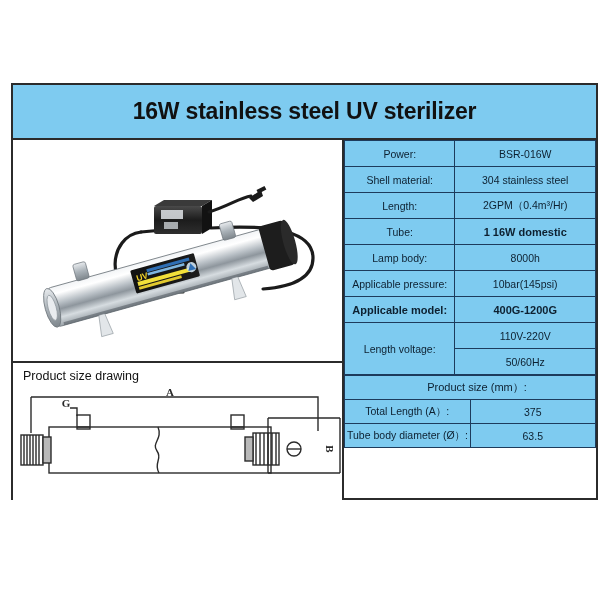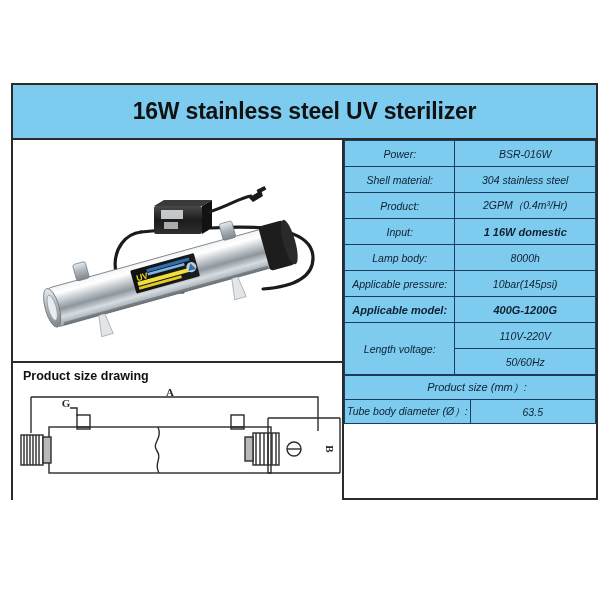--- a/index.html
+++ b/index.html
@@ -67,42 +67,41 @@
     position: absolute;
     left: 0; top: 223px;
     width: 100%; bottom: 0;
     background: #ffffff;
     overflow: hidden;
   }
   #drawing-caption {
     position: absolute;
     left: 10px; top: 6px;
     font-size: 12.5px;
-    font-weight: bold;
+    font-weight: normal;
     color: #111;
   }
   
   table.spec {
     border-collapse: collapse;
     width: 100%;
     table-layout: fixed;
   }
   table.spec td {
     background: #7ecbf0;
     border: 1.5px solid #1d3b5c;
     color: #0d2030;
     font-size: 10.5px;
     text-align: center;
     vertical-align: middle;
     padding: 0 2px;
     height: 26px;
     box-sizing: border-box;
     white-space: nowrap;
     overflow: hidden;
-    font-style: italic;
   }
   table.spec td.label { width: 44%; }
   table.spec td.bold { font-weight: bold; font-size: 11px; }
   #size-table td { height: 24px; }
   #size-table td.header { font-size: 11px; padding-left: 16px; }
 </style>
 </head>
 <body>
 
 <div id="card">
@@ -244,25 +243,25 @@
         <tbody>
           <tr>
             <td class="label">Power:</td>
             <td>BSR-016W</td>
           </tr>
           <tr>
             <td class="label">Shell material:</td>
             <td>304 stainless steel</td>
           </tr>
           <tr>
-            <td class="label">Product:</td>
+            <td class="label">Length:</td>
             <td>2GPM（0.4m³/Hr)</td>
           </tr>
           <tr>
-            <td class="label">Input:</td>
+            <td class="label">Tube:</td>
             <td class="bold">1 16W domestic</td>
           </tr>
           <tr>
             <td class="label">Lamp body:</td>
             <td>8000h</td>
           </tr>
           <tr>
             <td class="label">Applicable pressure:</td>
             <td>10bar(145psi)</td>
           </tr>
@@ -277,20 +276,24 @@
           <tr>
             <td>50/60Hz</td>
           </tr>
         </tbody>
       </table>
 
       <table class="spec" id="size-table">
         <tbody>
           <tr>
             <td class="header" colspan="2">Product size (mm）:</td>
+          </tr>
+          <tr>
+            <td class="label">Total Length (A）:</td>
+            <td>375</td>
           </tr>
           <tr>
             <td class="label">Tube body diameter (Ø）:</td>
             <td>63.5</td>
           </tr>
         </tbody>
       </table>
 
     </div>
   </div>

